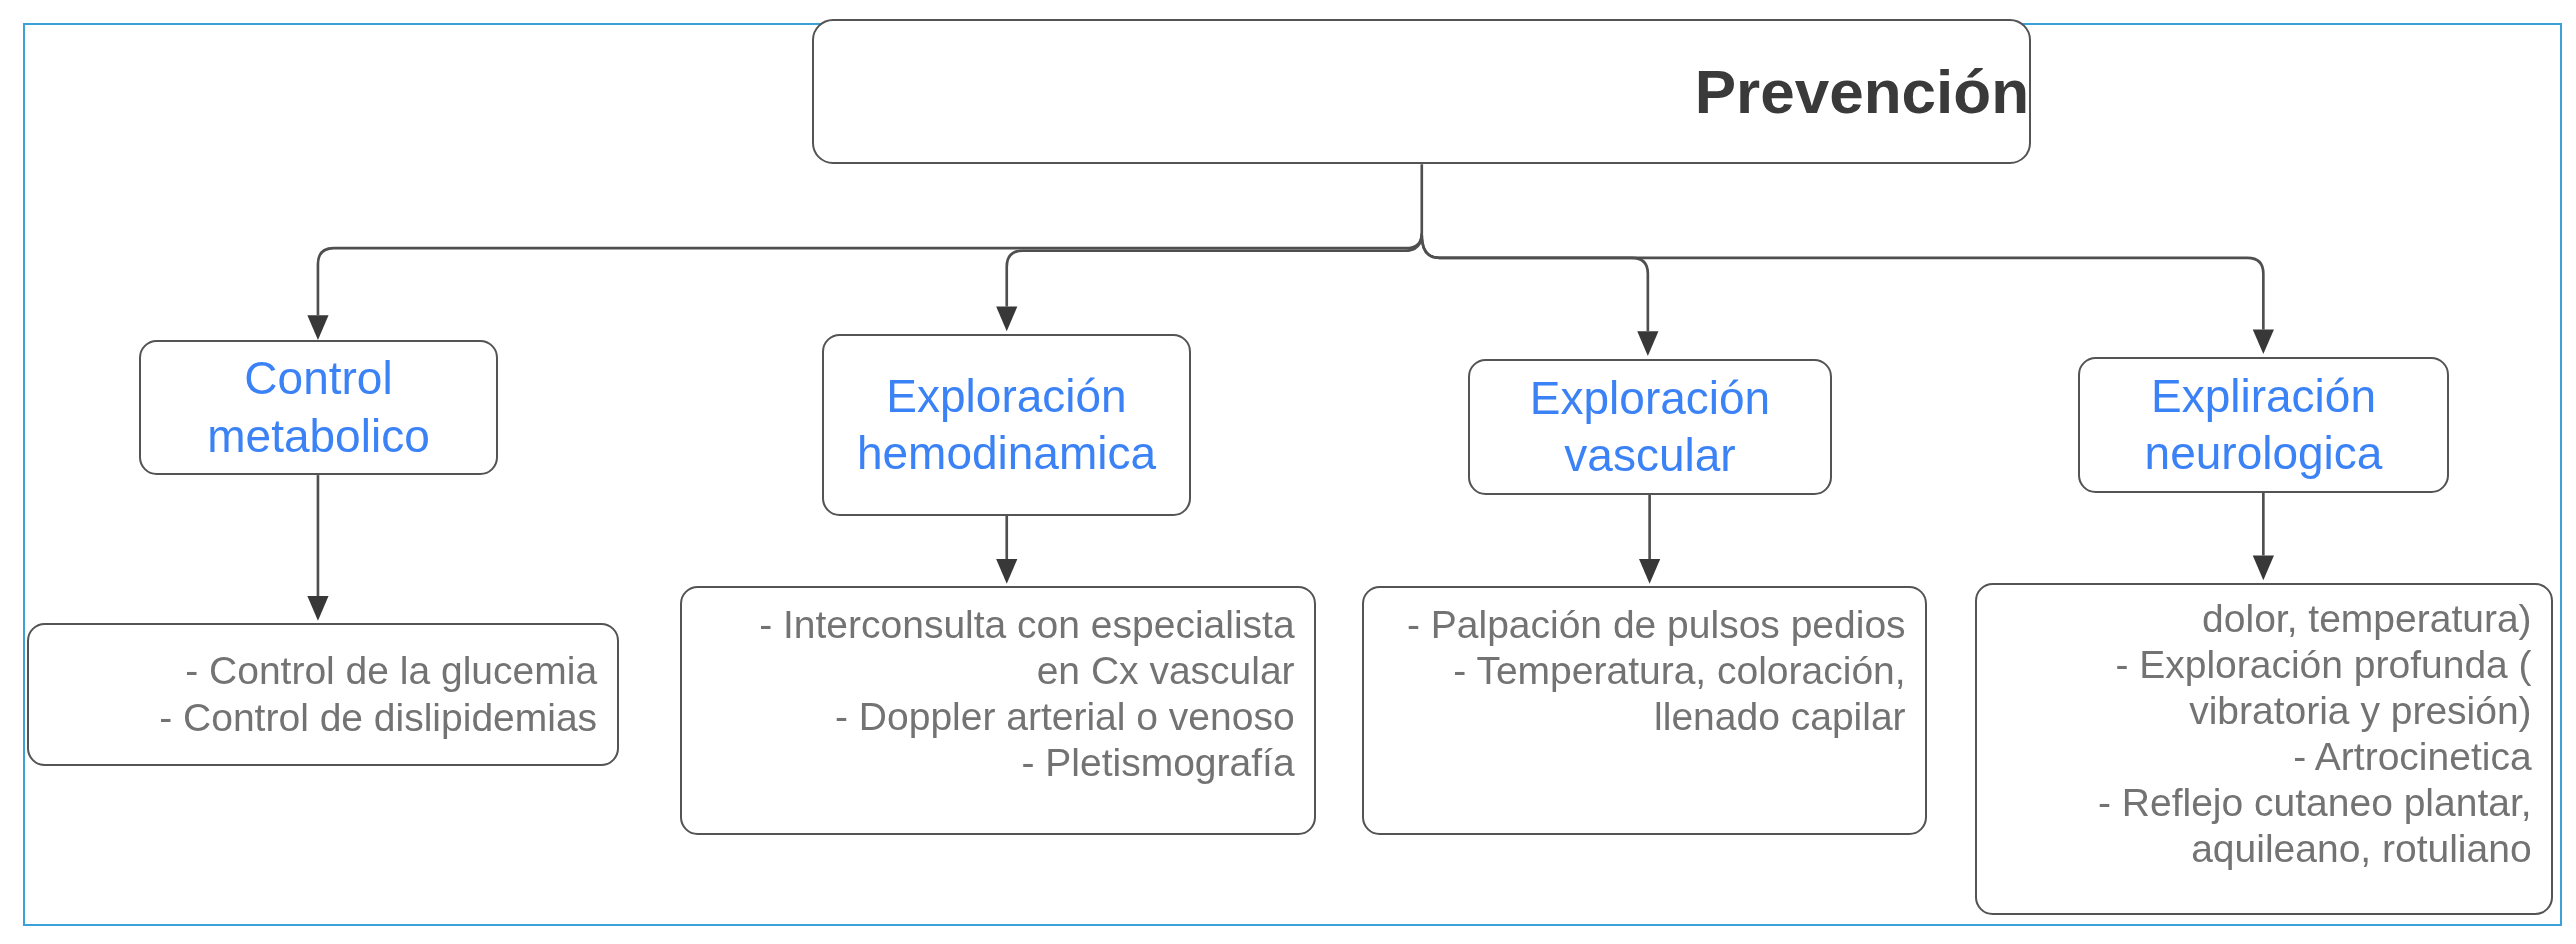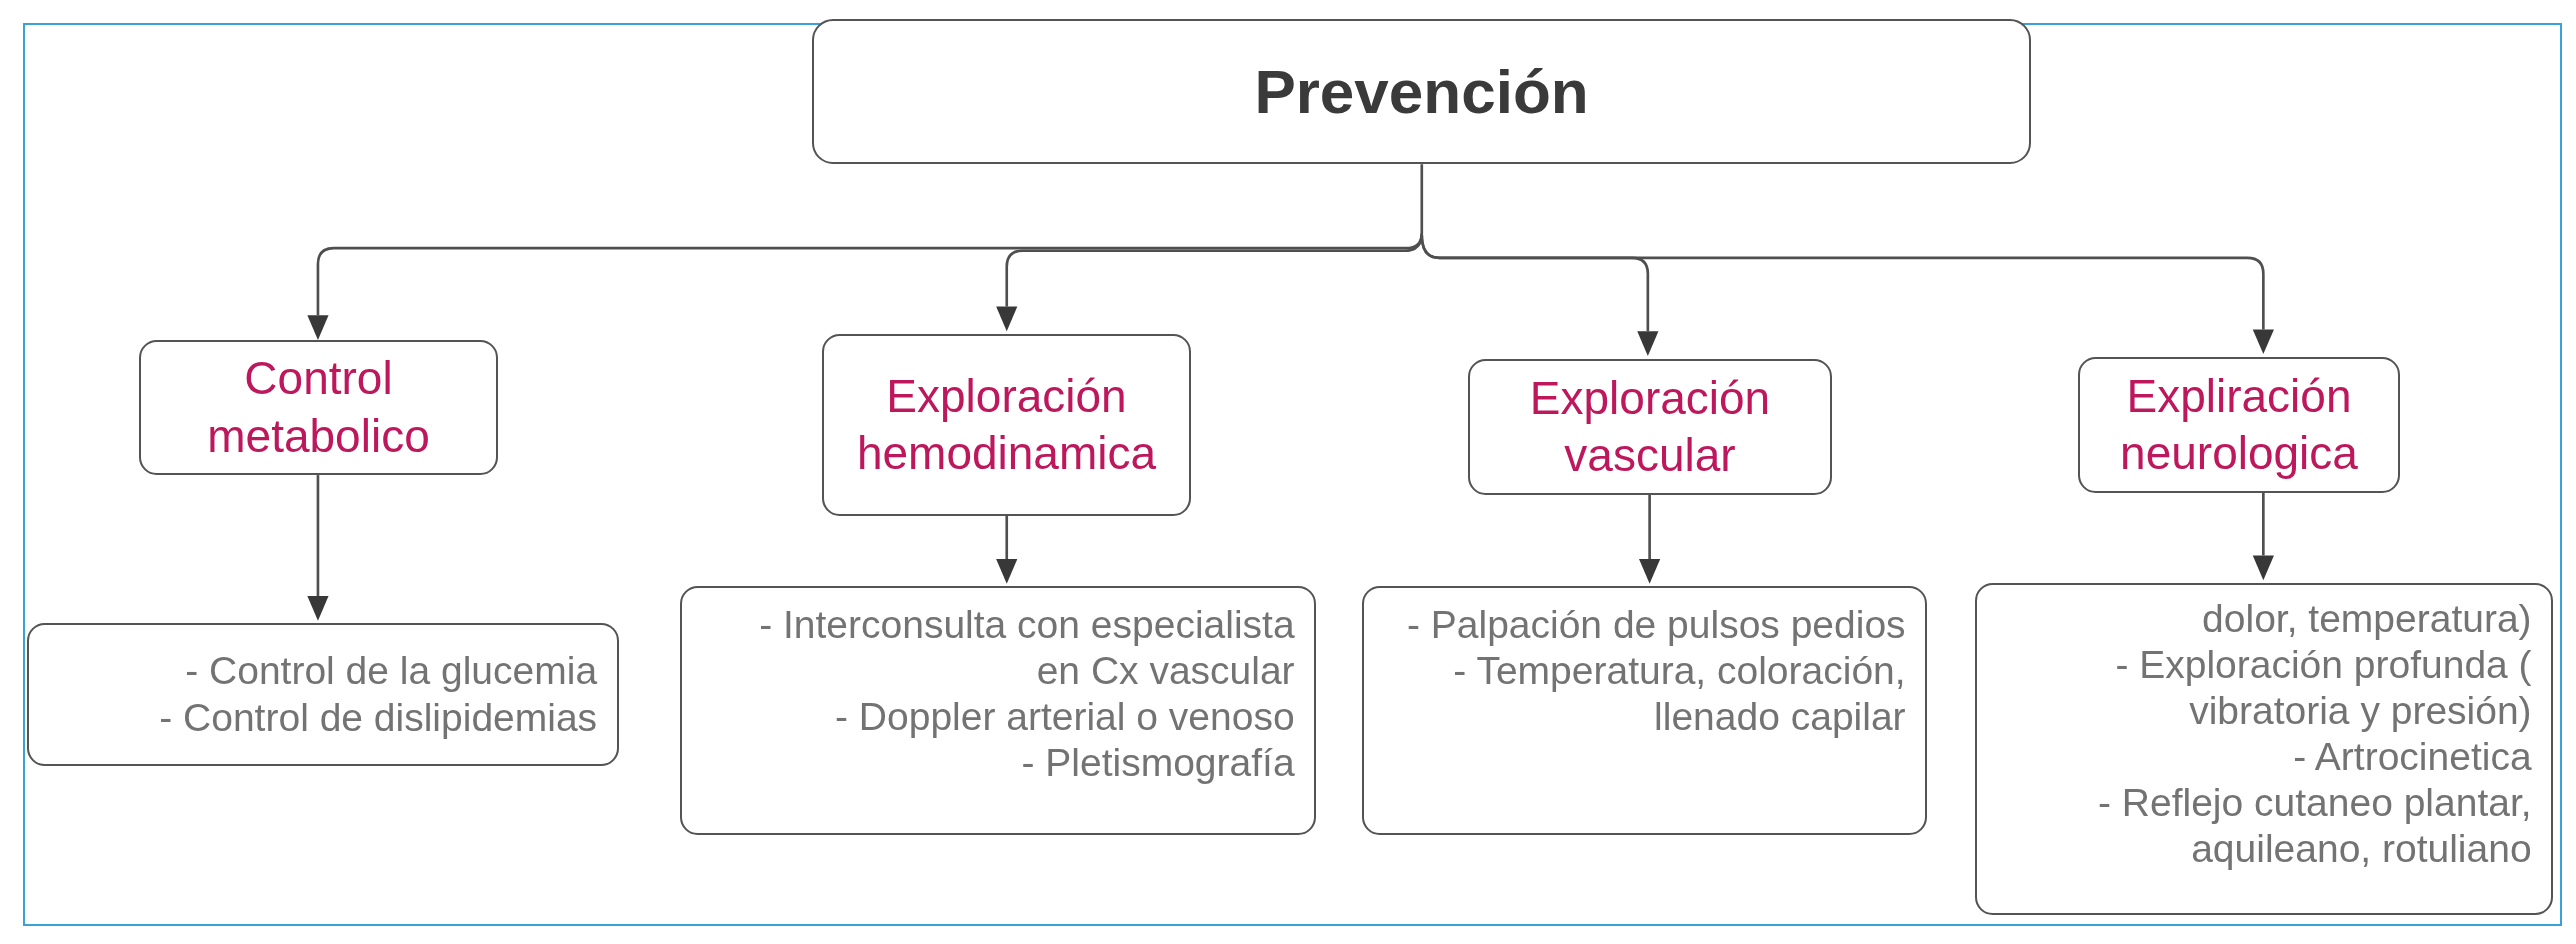--- a/index.html
+++ b/index.html
@@ -27,31 +27,31 @@
   .box{
     position:absolute;
     background:#ffffff;
     border:2.6px solid #545454;
     border-radius:17.7px;
     box-sizing:border-box;
     color:#2a2a2a;
     z-index:3;
   }
   .title-box{
-    display:flex;align-items:center;justify-content:center;
+    display:flex;align-items:center;justify-content:flex-end;
     font-size:62px;font-weight:bold;color:#3a3a3a;
     border-radius:21px;
     z-index:4;
   }
   .node{
     display:flex;flex-direction:column;
     align-items:center;justify-content:center;
     font-size:46px;line-height:1.25;
     text-align:center;
-    color:#be185d;
+    color:#3b82f6;
   }
   .node div{white-space:nowrap;}
   .detail{
     font-size:39px;line-height:1.18;
     padding:14px 19.4px;
     text-align:right;
     color:#737373;
   }
   .detail div{white-space:nowrap;}
   .stroke{stroke:#4f4f4f;stroke-width:3;fill:none;}
@@ -100,21 +100,21 @@
   <div class="box node" style="left:822px;top:334px;width:369px;height:182px;">
     <div>Exploración</div>
     <div>hemodinamica</div>
   </div>
 
   <div class="box node" style="left:1468px;top:359px;width:364px;height:136px;">
     <div>Exploración</div>
     <div>vascular</div>
   </div>
 
-  <div class="box node" style="left:2078px;top:357px;width:322px;height:136px;">
+  <div class="box node" style="left:2078px;top:357px;width:371px;height:136px;">
     <div>Expliración</div>
     <div>neurologica</div>
   </div>
 
   <div class="box detail" style="left:26.5px;top:623px;width:592px;height:143px;display:flex;flex-direction:column;justify-content:center;">
     <div>- Control de la glucemia</div>
     <div>- Control de dislipidemias</div>
   </div>
 
   <div class="box detail" style="left:680px;top:586px;width:636px;height:249px;">

